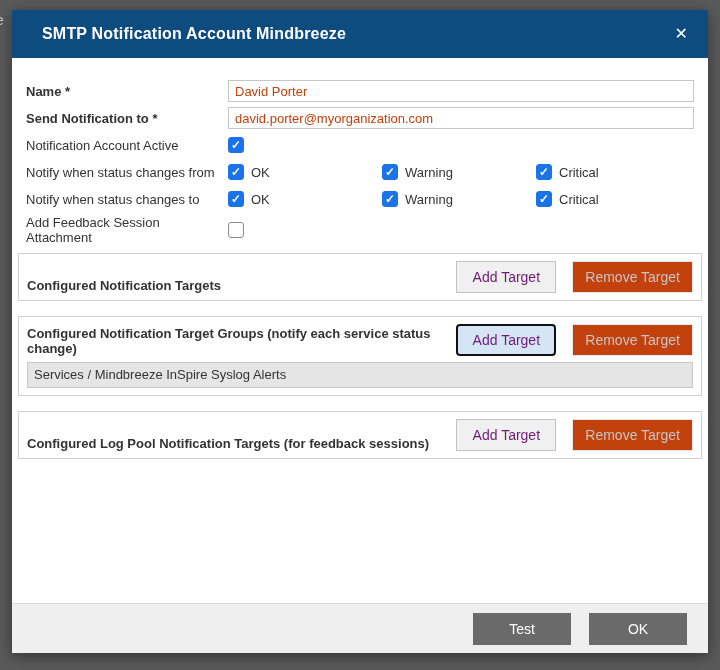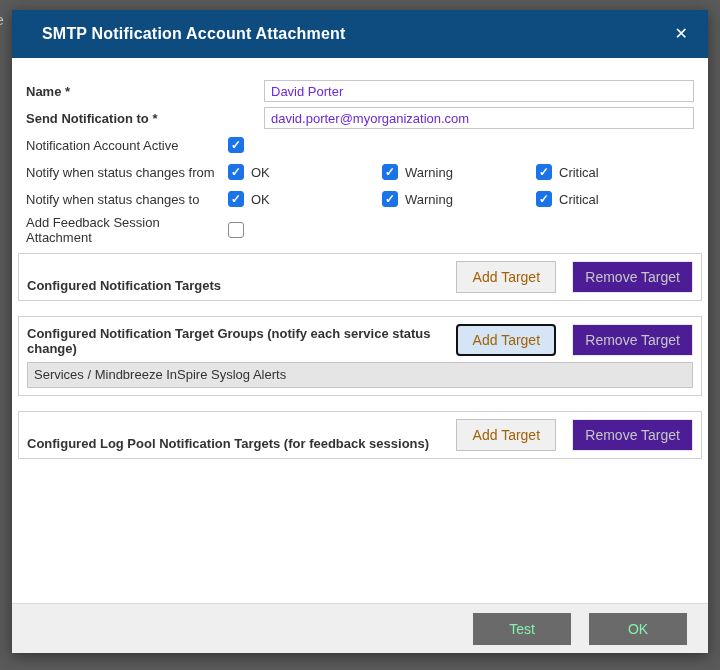--- a/index.html
+++ b/index.html
@@ -35,22 +35,22 @@
     color: #ffffff; cursor: pointer; font-weight: 400;
   }
   .modal-body { flex: 1 1 auto; padding: 22px 6px 8px; overflow: hidden; }
   .form-area { padding: 0 8px; margin-bottom: 8px; }
   .form-row { display: flex; align-items: center; min-height: 22px; margin-bottom: 5px; }
   .form-label { flex: 0 0 202px; font-size: 13px; color: #333; }
   .form-label.bold { font-weight: 700; }
   .form-input {
     flex: 1 1 auto; height: 22px;
     border: 1px solid #c6c6c6; background: #fff;
-    font-size: 13px; color: #6d28d9; padding: 0 6px;
-    font-family: inherit; outline: none; margin-left: 36px;
+    font-size: 13px; color: #c2410c; padding: 0 6px;
+    font-family: inherit; outline: none;
   }
   .checkbox {
     width: 16px; height: 16px; flex: 0 0 16px;
     border: 1px solid #8a8a8a; border-radius: 3px;
     background: #fff; display: inline-flex;
     align-items: center; justify-content: center;
     cursor: pointer;
   }
   .checkbox.checked { background: #1a73e8; border-color: #1a73e8; }
   .checkbox.checked::after {
@@ -63,25 +63,25 @@
     margin: 0 0 15px 0;
     padding: 7px 8px;
     background: #fff;
   }
   .section-header { display: flex; align-items: flex-end; }
   .section-title { font-size: 13px; font-weight: 700; color: #333; padding-right: 8px; }
   .section-buttons { margin-left: auto; display: flex; gap: 16px; flex: 0 0 auto; }
   .btn {
     height: 32px; min-width: 100px; padding: 0 12px;
     background: #f0f0f0; border: 1px solid #c2c2c2;
-    color: #a16207; font-size: 14px; font-family: inherit;
+    color: #701a75; font-size: 14px; font-family: inherit;
     cursor: pointer;
   }
   .btn:disabled, .btn.disabled {
-    background: #4c1d95; border-color: #e6e6e6; color: #c6c6c6; cursor: default;
+    background: #c2410c; border-color: #e6e6e6; color: #c6c6c6; cursor: default;
   }
   .btn.focused {
     border: 2px solid #111111; border-radius: 4px;
     background: #d5e5f5;
   }
   .item-row {
     margin-top: 6px;
     border: 1px solid #c6c6c6; background: #e5e5e5;
     font-size: 13px; color: #333;
     padding: 4px 6px; line-height: 16px;
@@ -90,33 +90,33 @@
   .modal-footer {
     flex: 0 0 50px;
     background: #efefef;
     border-top: 1px solid #d9d9d9;
     display: flex; align-items: center; justify-content: flex-end;
     gap: 18px; padding: 0 21px;
   }
   .footer-btn {
     width: 98px; height: 32px;
     background: #6a6a6a; border: none;
-    color: #86efac; font-size: 14px; font-family: inherit;
+    color: #ffffff; font-size: 14px; font-family: inherit;
     cursor: pointer;
   }
 </style>
 </head>
 <body>
 
 <span class="page-fragment">e</span>
 
 <div class="modal">
 
   <div class="modal-header">
-    <span class="modal-title">SMTP Notification Account Attachment</span>
+    <span class="modal-title">SMTP Notification Account Mindbreeze</span>
     <span class="close-btn">✕</span>
   </div>
 
   <div class="modal-body">
 
     <div class="form-area">
 
       <div class="form-row">
         <span class="form-label bold">Name *</span>
         <input class="form-input" type="text" value="David Porter" style="">

